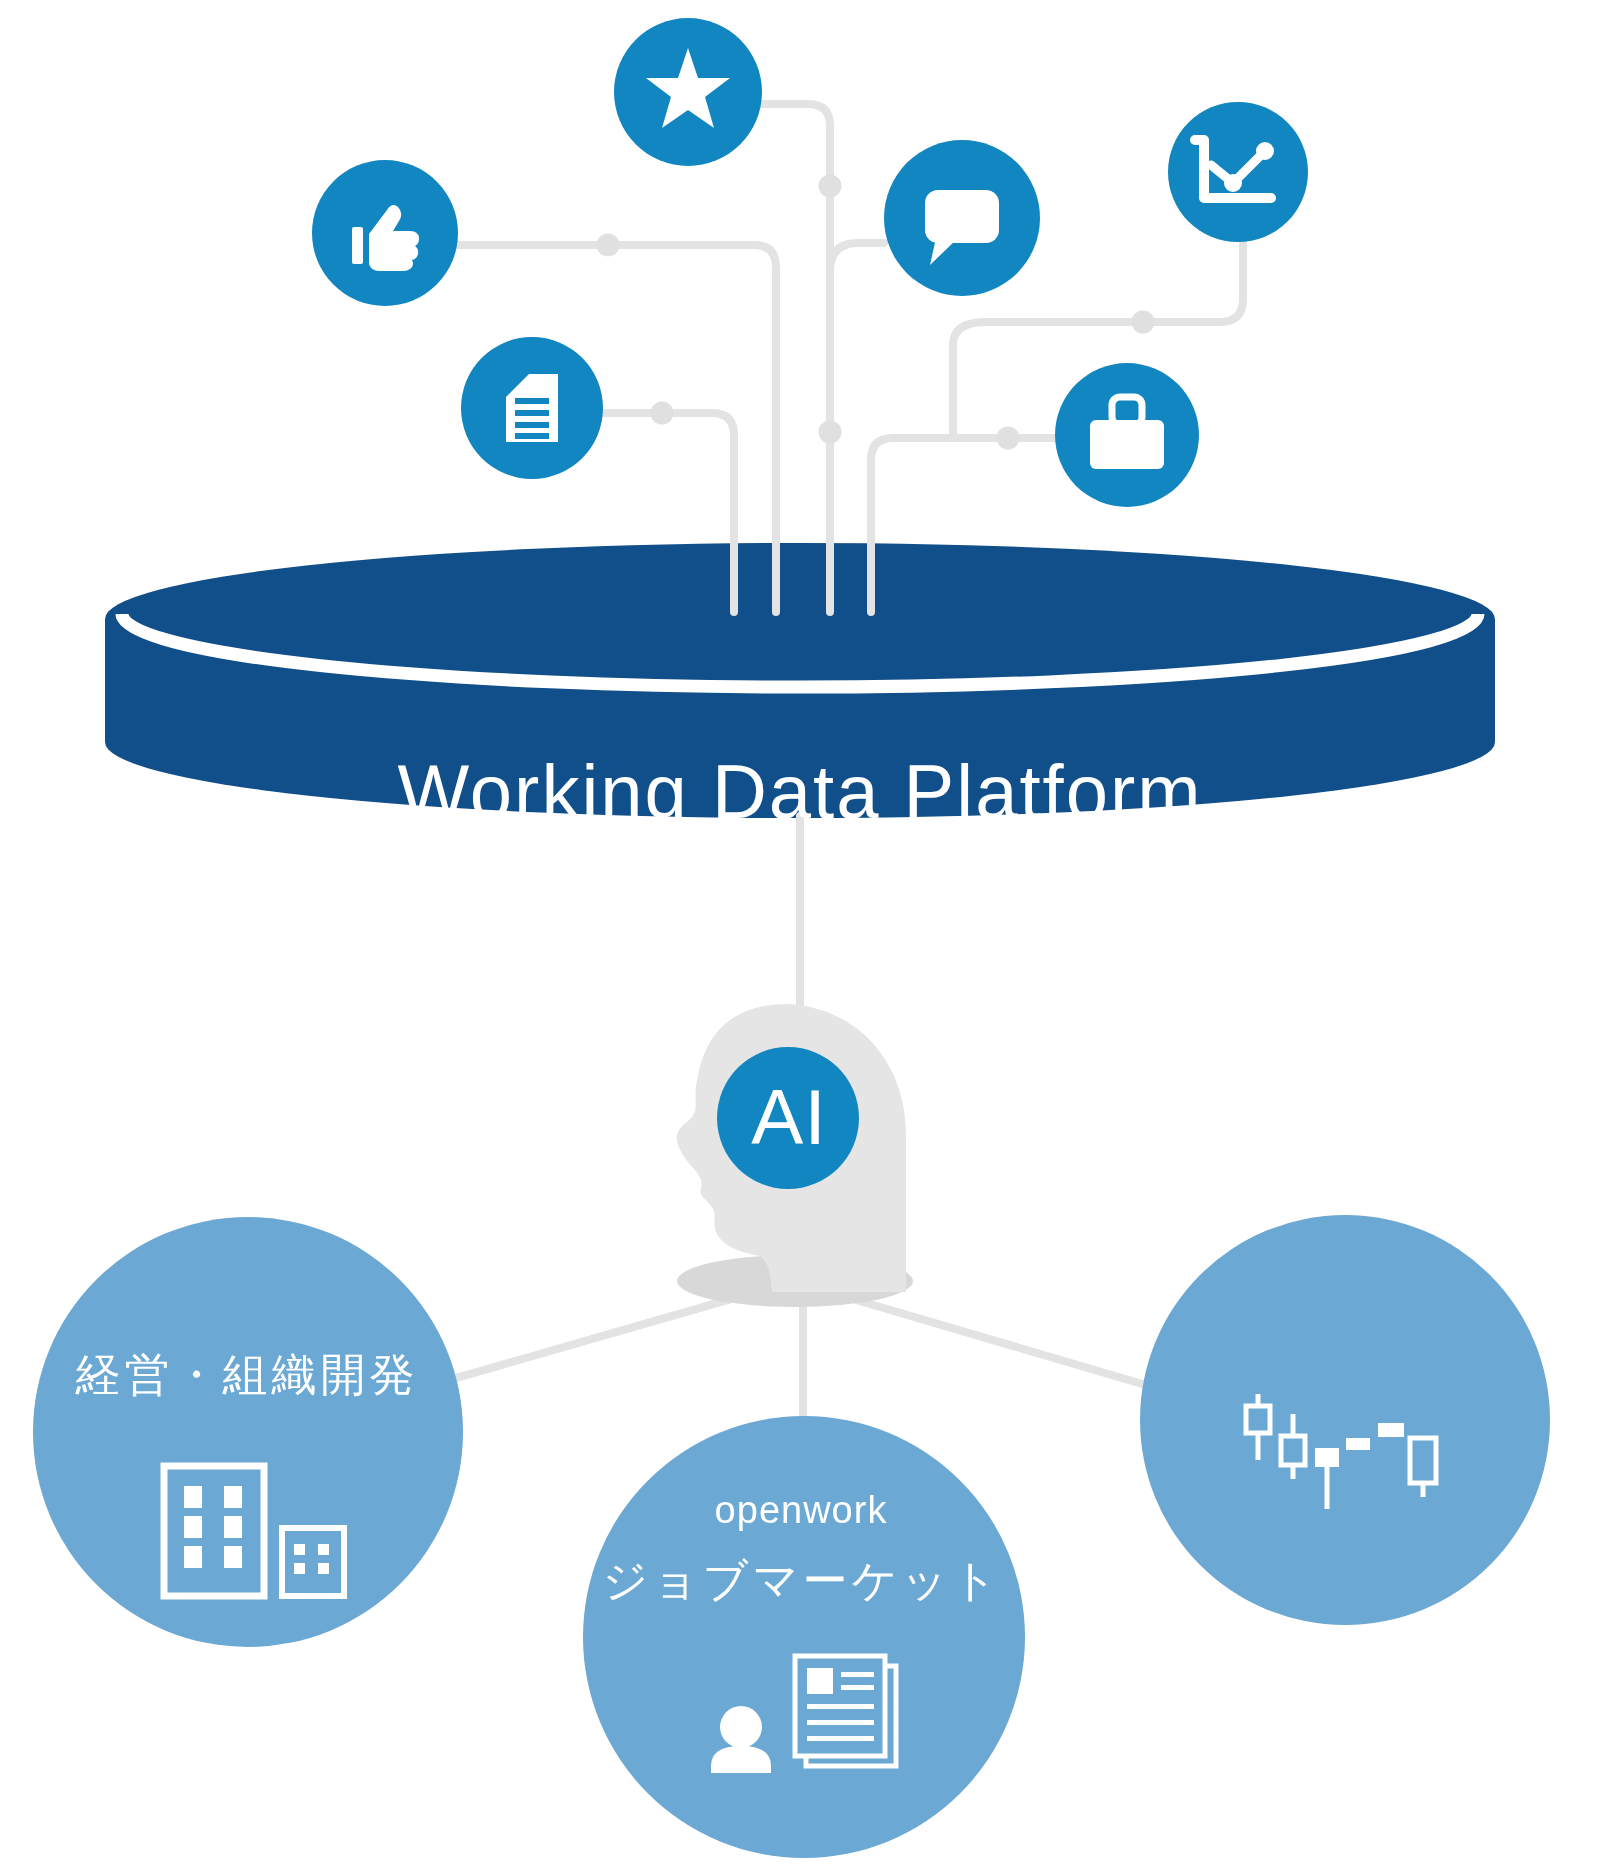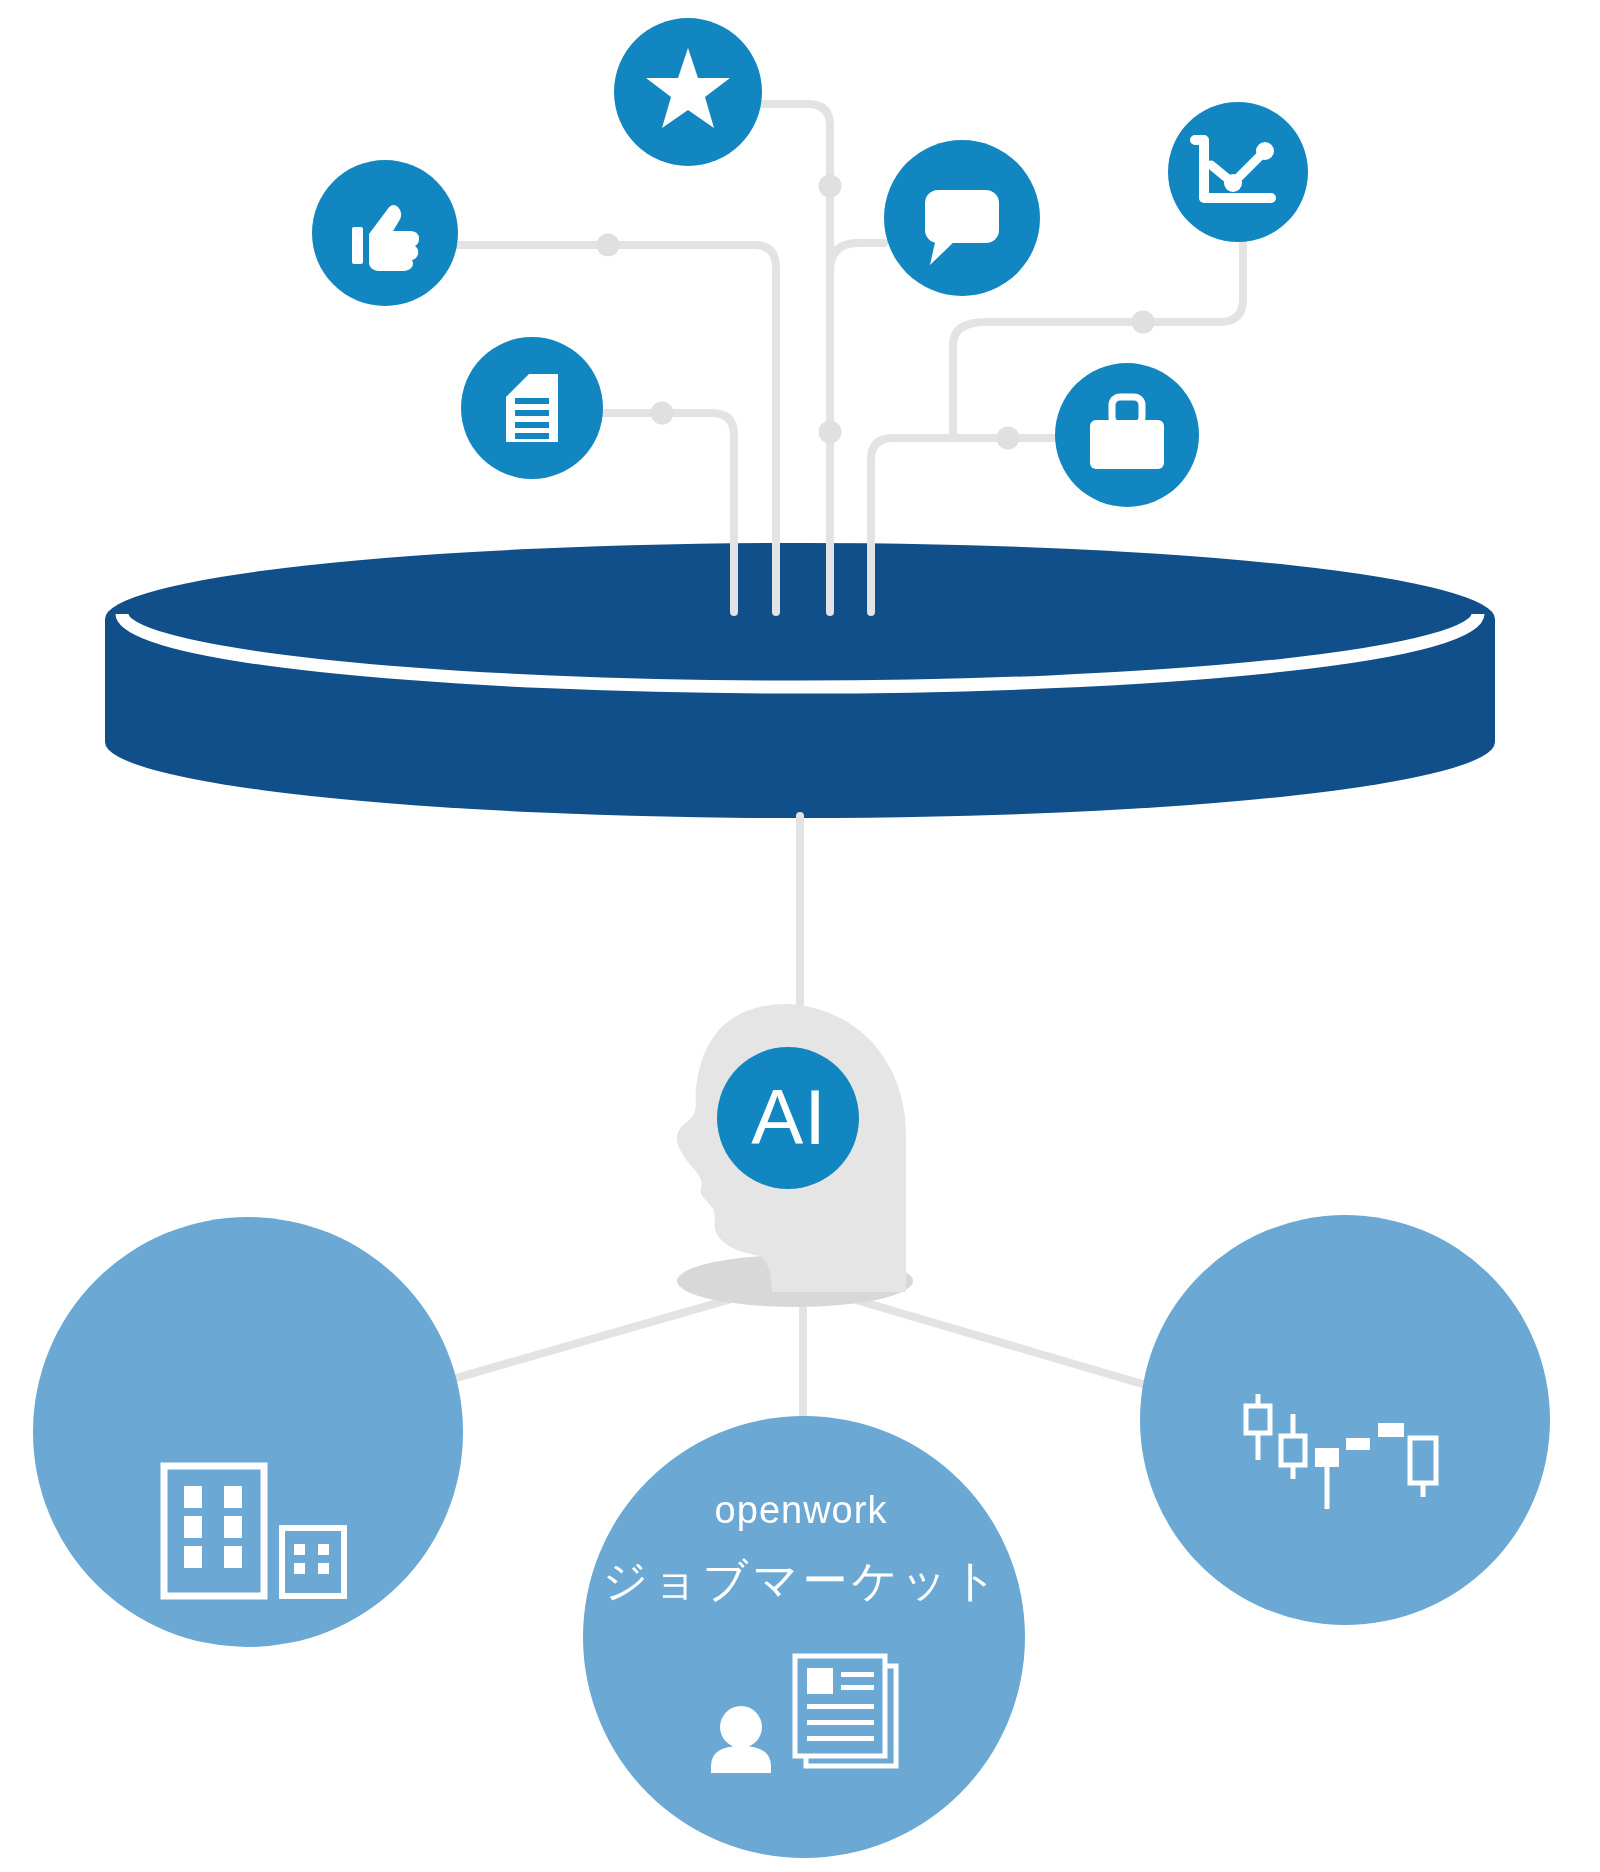--- a/index.html
+++ b/index.html
@@ -178,22 +178,24 @@
         <rect x="1410" y="1438" width="26" height="45" fill="#6ba8d4" stroke="#ffffff" stroke-width="5"></rect>
         <g fill="#ffffff">
           <rect x="1315" y="1448" width="24" height="19"></rect>
           <rect x="1346" y="1438" width="24" height="12"></rect>
           <rect x="1378" y="1423" width="26" height="14"></rect>
         </g>
       </g>
     </g>
   </svg>
 
+  <div class="label platform-title" style="left:800px; top:792px;">Working Data Platform</div>
 
   <div class="label ai-label" style="left:789px; top:1117px;">AI</div>
 
+  <div class="label circle-title" style="left:247px; top:1374px;">経営・組織開発</div>
 
   <div class="label brand-wordmark" style="left:801px; top:1510px;">openwork</div>
 
   <div class="label circle-title" style="left:802px; top:1580px;text-align:right;">ジョブマーケット</div>
 
 
 </div>
 
 </body></html>

